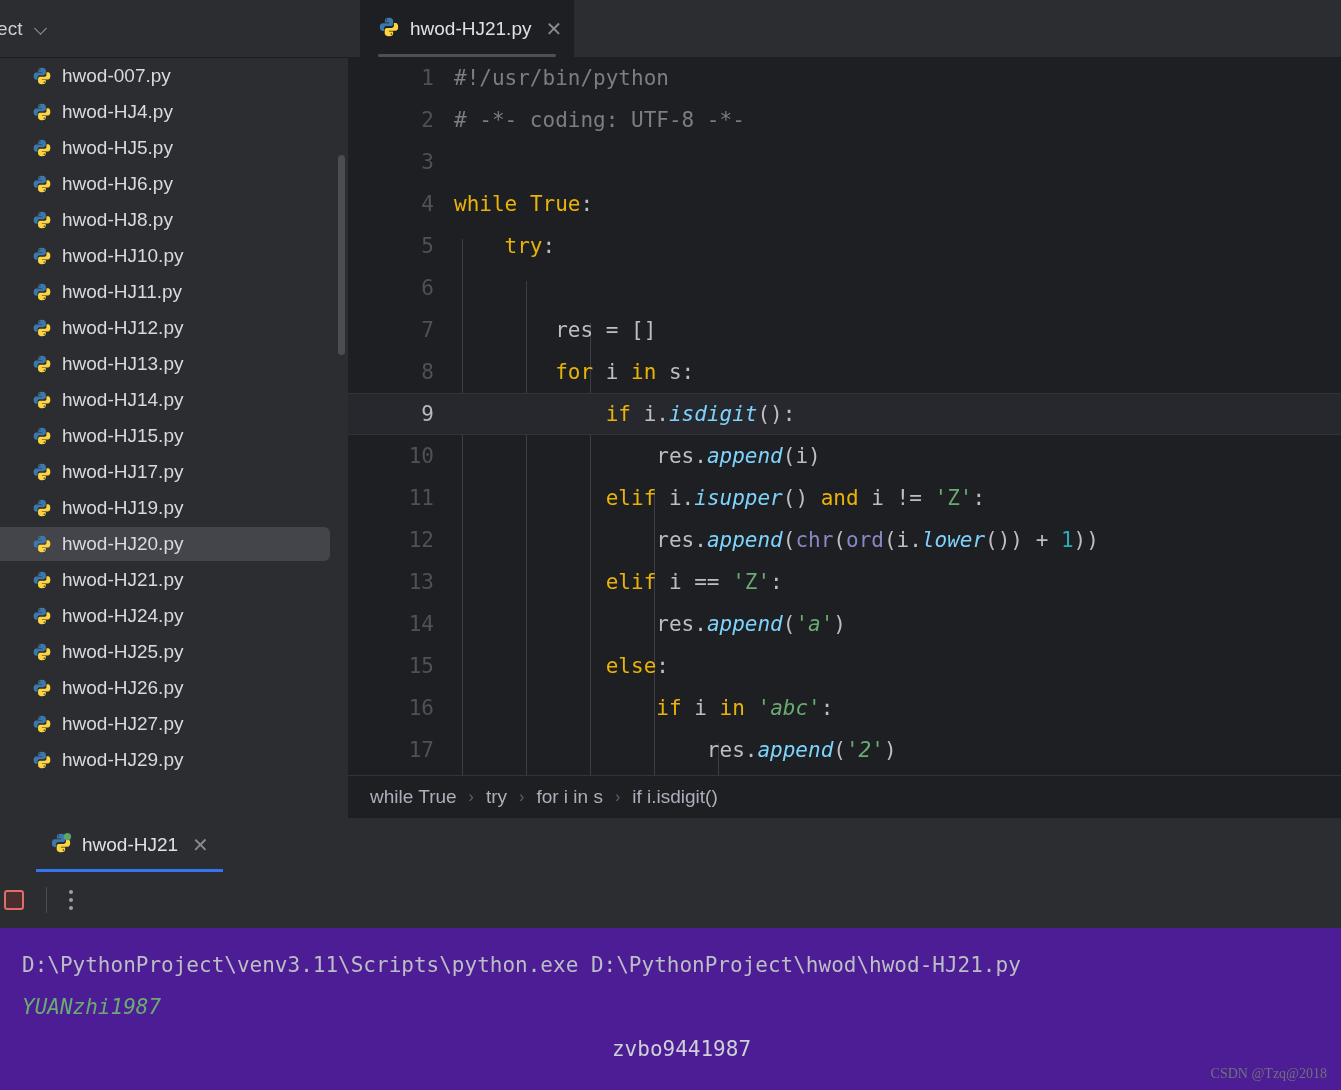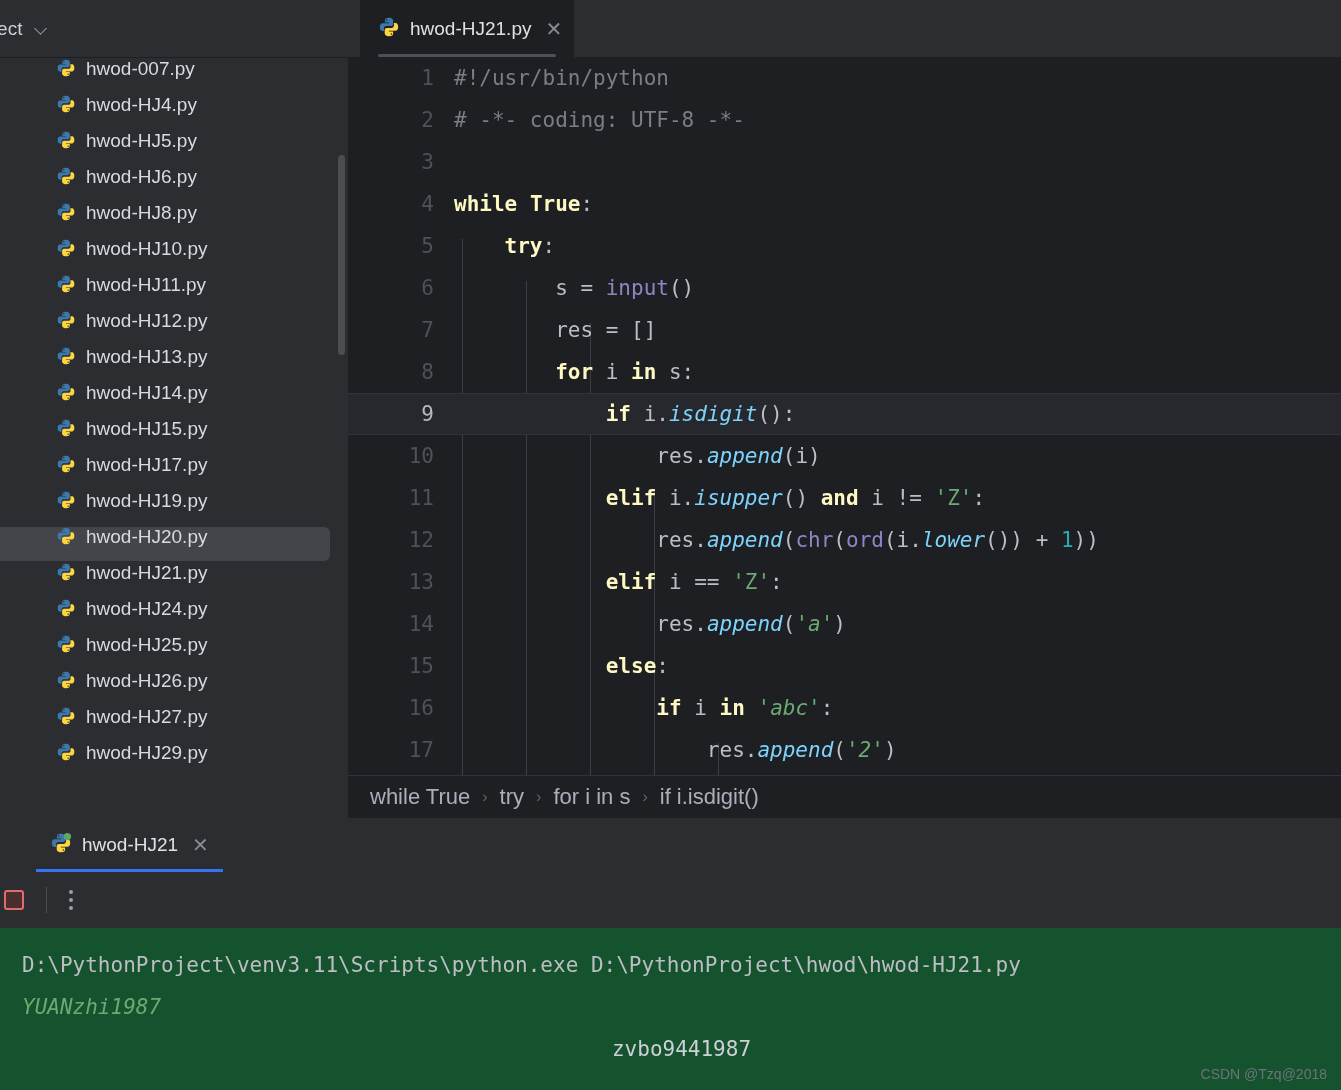--- a/index.html
+++ b/index.html
@@ -34,21 +34,21 @@
   }
   .sidebar-sep {
     position: absolute; left: 0; top: 57px; width: 348px; height: 1px;
     background: #1e1f22;
   }
   .tree {
     position: absolute; left: 0; top: 58px; width: 348px; height: 760px;
     overflow: hidden;
   }
   .tree-row {
-    height: 36px; display: flex; align-items: flex-start; padding-left: 56px;
+    height: 36px; display: flex; align-items: center; padding-left: 32px;
     position: relative;
   }
   .tree-row.selected::before {
     content:""; position:absolute; left:0; top:1px; width: 330px; height: 34px;
     background: #43454a; border-radius: 0 6px 6px 0;
   }
   .tree-label {
     color: #d7dae0; font-size: 19px; position: relative; z-index: 2;
     white-space: nowrap;
   }
@@ -107,35 +107,35 @@
   .code-line.current .ln { color: #b6b9c0; }
   .code-text {
     font-size: 21px; color: #bcbec4; white-space: pre; position: relative; z-index: 2;
     padding-left: 6px;
   }
   
   .guides { position: absolute; left: 0; top: 0; width: 993px; height: 718px; }
   .guide {
     position: absolute; width: 1px; background: #3b3f45;
   }
-  .kw  { color: #fef9c3; font-weight: bold; }
+  .kw  { color: #eab308; }
   .bi  { color: #8888c6; }
   .str { color: #6aab73; font-style: italic; }
   .str-p { color: #6aab73; }
   .num { color: #2aacb8; }
   .cmt { color: #7a7e85; }
   .mth { color: #7dd3fc; font-style: italic; }
   .pln { color: #bcbec4; }
 
   .breadcrumb {
     position: absolute; left: 0; top: 775px; width: 993px; height: 43px;
     background: #1e1f22; display: flex; align-items: center; padding-left: 22px;
     border-top: 1px solid #303339;
   }
-  .crumb { color: #a9b0bb; font-size: 22px; }
+  .crumb { color: #a9b0bb; font-size: 19px; }
   .crumb-sep { color: #5f636a; font-size: 16px; margin: 0 12px; }
 
   
   .run-panel {
     position: absolute; left: 0; top: 818px; width: 1341px; height: 272px;
     background: #1e1f22;
   }
   .run-tabbar {
     position: absolute; left: 0; top: 0; width: 1341px; height: 54px;
     background: #2b2d30;
@@ -155,30 +155,30 @@
   }
   .stop-btn {
     margin-left: 4px; width: 20px; height: 20px;
     border: 2px solid #e06c6c; background: #4a2d2d; border-radius: 3px;
   }
   .tb-divider { width: 1px; height: 26px; background: #4b4d51; margin: 0 22px 0 22px; }
   .kebab { width: 4px; display: flex; flex-direction: column; gap: 4px; }
   .kebab i { width: 4px; height: 4px; background: #9aa0a6; border-radius: 50%; display:block; }
   .console {
     position: absolute; left: 0; top: 110px; width: 1341px; height: 162px;
-    background: #14532d; padding: 16px 0 0 22px;
+    background: #4c1d95; padding: 16px 0 0 22px;
     font-family: "DejaVu Sans Mono", monospace;
   }
   .con-line { font-size: 21px; line-height: 42px; white-space: pre; }
   .con-cmd { color: #bcbec4; }
   .con-echo { color: #6aab73; font-style: italic; }
   .con-out { color: #cdd0d6; text-align: center; }
   .watermark {
     position: absolute; right: 14px; bottom: 8px;
-    color: #6f737a; font-size: 14px; font-family: Liberation Sans, sans-serif;
+    color: #6f737a; font-size: 14px; font-family: Liberation Serif, serif;
   }
 </style>
 </head>
 <body>
 
 <div id="app">
 
   <div class="sidebar">
     <div class="sidebar-header">
       <span class="sidebar-title">oject</span>
@@ -368,21 +368,20 @@
           <div class="code-line">
             <div class="ln">4</div>
             <div class="code-text"><span class="kw">while</span><span class="pln"> </span><span class="kw">True</span><span class="pln">:</span></div>
           </div>
           <div class="code-line">
             <div class="ln">5</div>
             <div class="code-text"><span class="pln">    </span><span class="kw">try</span><span class="pln">:</span></div>
           </div>
           <div class="code-line">
             <div class="ln">6</div>
-            <div class="code-text"><span class="pln">        s = </span><span class="bi">input</span><span class="pln">()</span></div>
           </div>
           <div class="code-line">
             <div class="ln">7</div>
             <div class="code-text"><span class="pln">        res = []</span></div>
           </div>
           <div class="code-line">
             <div class="ln">8</div>
             <div class="code-text"><span class="pln">        </span><span class="kw">for</span><span class="pln"> i </span><span class="kw">in</span><span class="pln"> s:</span></div>
           </div>
           <div class="code-line current">

